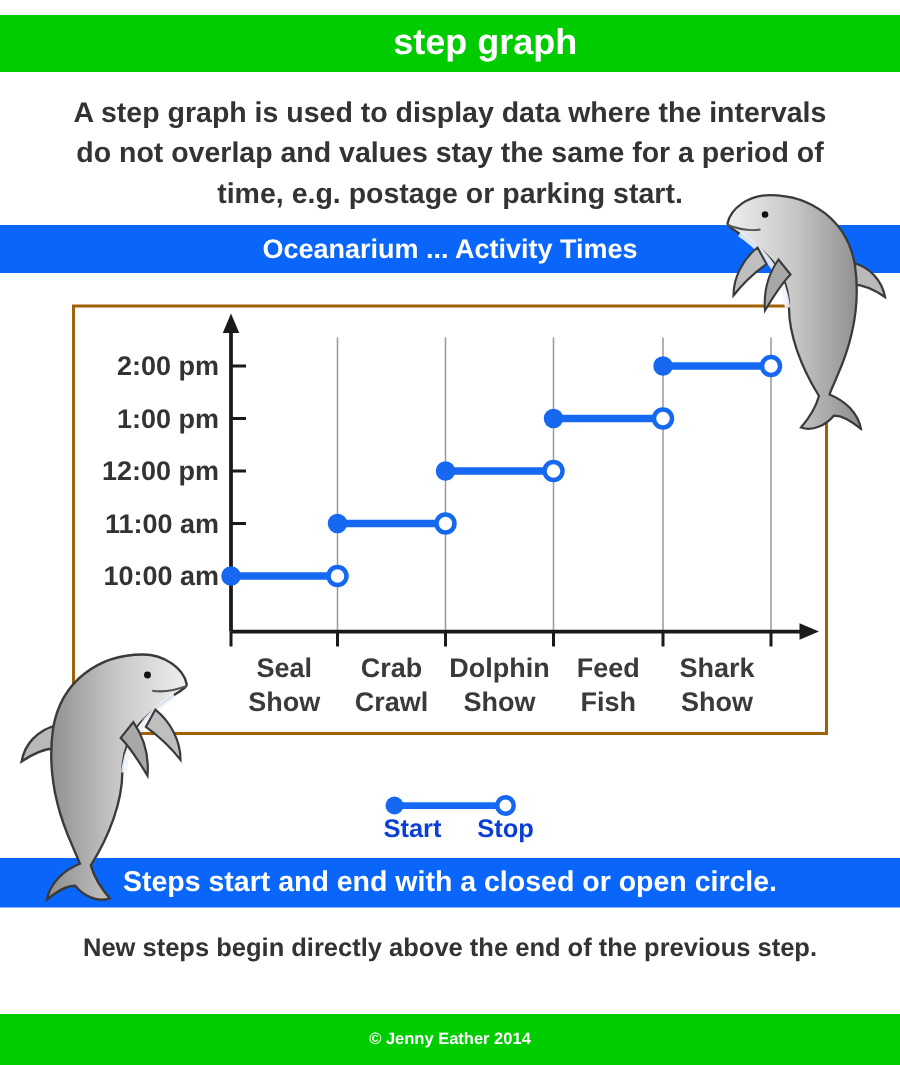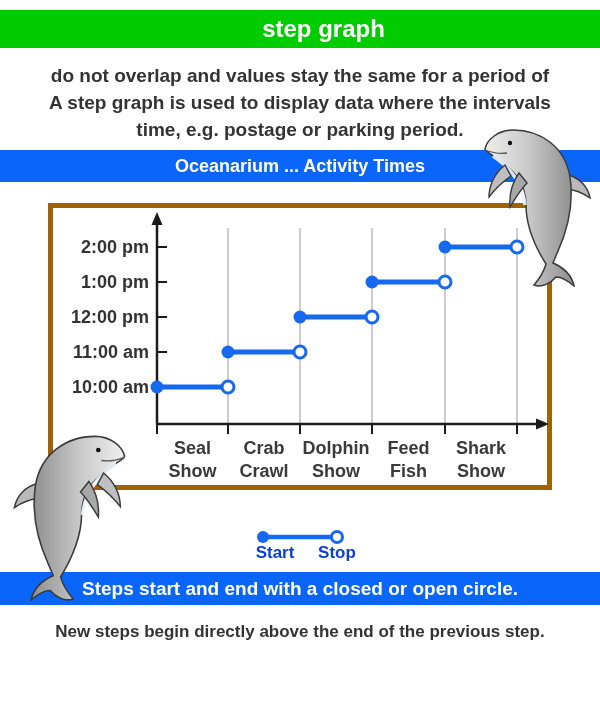--- a/index.html
+++ b/index.html
@@ -18,21 +18,21 @@
     color:#333333; font-size:19px; font-weight:bold; line-height:27px;
   }
   .blue-banner {
     position:absolute; left:0; width:600px; background:#0a66fa;
     color:#ffffff; text-align:center; font-weight:bold; z-index:1;
   }
   .banner1 { top:150px; height:32px; line-height:32px; font-size:18px; }
   .banner2 { top:572px; height:33px; line-height:33px; font-size:19px; }
   .chart-box {
     position:absolute; left:48px; top:203px; width:504px; height:287px;
-    border:5px solid #a16207; background:#ffffff; z-index:1;
+    border:2px solid #a16207; background:#ffffff; z-index:1;
   }
   .legend {
     position:absolute; left:225px; top:505px; width:150px; height:58px;
     color:#0a3fd6; font-weight:bold; font-size:17px; z-index:1;
   }
   .legend .step-lbl { position:absolute; left:0; top:-2px; width:150px; text-align:center; }
   .legend .legend-line { position:absolute; left:0; top:22px; }
   .legend .start-lbl { position:absolute; left:22px; top:38px; width:56px; text-align:center; }
   .legend .stop-lbl  { position:absolute; left:84px; top:38px; width:56px; text-align:center; }
   .note {
@@ -51,23 +51,23 @@
 </head>
 <body>
 
 <div class="page">
 
   <div class="title-bar">
     <span>step graph</span>
   </div>
 
   <div class="description">
+    <div>A step graph is used to display data where the intervals</div>
     <div>do not overlap and values stay the same for a period of</div>
-    <div>A step graph is used to display data where the intervals</div>
-    <div>time, e.g. postage or parking period.</div>
+    <div>time, e.g. postage or parking start.</div>
   </div>
 
   <div class="blue-banner banner1">
     <span>Oceanarium ... Activity Times</span>
   </div>
 
   <div class="chart-box">
     <div id="chart-canvas-wrap"><svg width="498" height="281" viewBox="0 0 498 281">
           <line x1="175" y1="20" x2="175" y2="216" stroke="#999999" stroke-width="1"></line>
           <line x1="247" y1="20" x2="247" y2="216" stroke="#999999" stroke-width="1"></line>
@@ -131,20 +131,23 @@
     <div class="start-lbl">Start</div>
     <div class="stop-lbl">Stop</div>
   </div>
 
   <div class="blue-banner banner2">
     <span>Steps start and end with a closed or open circle.</span>
   </div>
 
   <div class="note">New steps begin directly above the end of the previous step.</div>
 
+  <div class="footer-bar">
+    <span>© Jenny Eather 2014</span>
+  </div>
 
   <svg class="dolphin dolphin-tr" viewBox="0 0 120 164">
     <defs>
       <linearGradient id="dolphin-grad" x1="0" y1="0" x2="1" y2="0">
         <stop offset="0" stop-color="#efefef"></stop>
         <stop offset="0.5" stop-color="#c7c7c7"></stop>
         <stop offset="1" stop-color="#8d8d8d"></stop>
       </linearGradient>
     </defs>
     <path fill="#b9b9b9" stroke="#3a3a3a" stroke-width="1.5" d="M91,52 C103,55 111,64 113,75 C104,69 95,66 89,67 Z"></path>

